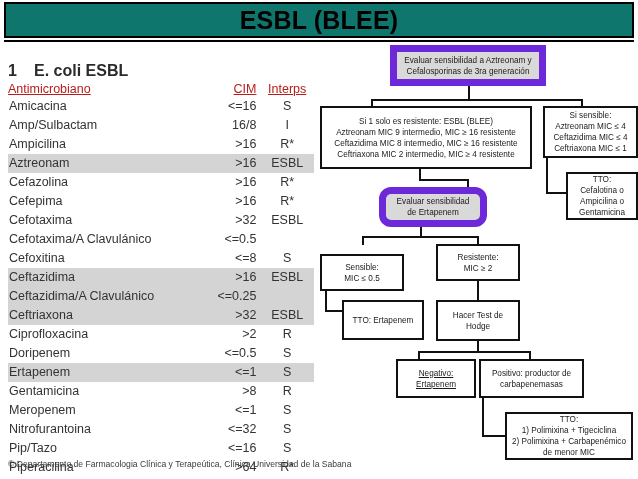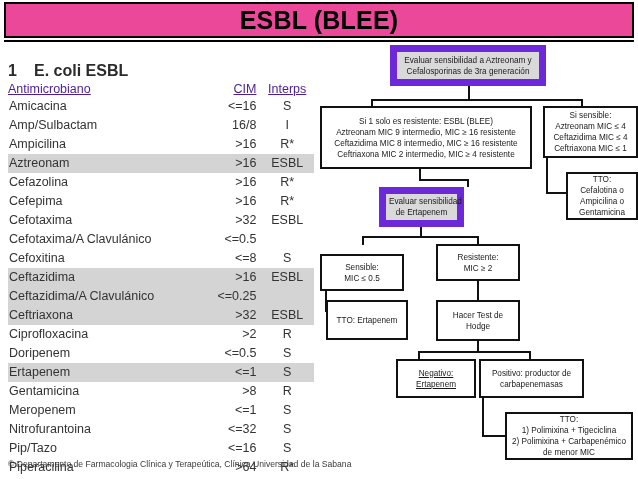--- a/index.html
+++ b/index.html
@@ -4,41 +4,41 @@
 <style>
   html,body{margin:0;padding:0;background:#ffffff;}
   body{
     width:638px;height:479px;position:relative;overflow:hidden;
     font-family:"Liberation Sans","DejaVu Sans",sans-serif;
     color:#1a1a1a;
   }
   
   #title-banner{
     position:absolute;left:4px;top:2px;width:630px;height:36px;
-    border:2px solid #000;background:#ec4899;
+    border:2px solid #000;background:#0f766e;
     display:flex;align-items:center;justify-content:center;
     box-sizing:border-box;
   }
   #title-banner .title-text{
     font-size:25px;font-weight:bold;letter-spacing:.2px;color:#000;
     font-family:"Liberation Sans","DejaVu Sans",sans-serif;
   }
   #title-rule{position:absolute;left:4px;top:40px;width:630px;height:2px;background:#000;}
 
   
   #antibiogram{position:absolute;left:8px;top:62px;width:306px;}
   #ab-heading{
     font-size:16px;font-weight:bold;color:#2b2b2b;margin:0 0 2px 0;
     display:flex;align-items:baseline;
   }
   #ab-heading .num{width:26px;display:inline-block;font-weight:bold;}
   #ab-table{width:306px;border-collapse:collapse;font-size:12.5px;color:#333;}
   #ab-table th{
     font-weight:normal;text-decoration:underline;padding:0 0 1px 0;
-    font-size:12.5px;color:#4c1d95;
+    font-size:12.5px;color:#b91c1c;
   }
   #ab-table th.c-name{text-align:left;width:190px;}
   #ab-table th.c-cim{text-align:right;width:62px;padding-right:4px;}
   #ab-table th.c-int{text-align:center;width:54px;}
   #ab-table td{padding:0;height:19px;line-height:19px;vertical-align:middle;}
   #ab-table td.c-name{text-align:left;padding-left:1px;}
   #ab-table td.c-cim{text-align:right;padding-right:4px;}
   #ab-table td.c-int{text-align:center;}
   #ab-table tr.hl td{background:#d4d4d4;}
 
@@ -248,42 +248,42 @@
 
   <div class="node" style="left:566px;top:172px;width:72px;height:48px;">
     <div class="lines">
       <div>TTO:</div>
       <div>Cefalotina o</div>
       <div>Ampicilina o</div>
       <div>Gentamicina</div>
     </div>
   </div>
 
-  <div class="node shaded" style="left:379px;top:187px;width:85px;height:40px;">
+  <div class="node shaded" style="left:379px;top:187px;width:108px;height:40px;border-radius:12px;">
     <div class="lines">
       <div>Evaluar sensibilidad</div>
       <div>de Ertapenem</div>
     </div>
   </div>
 
   <div class="node" style="left:320px;top:254px;width:84px;height:37px;">
     <div class="lines">
       <div>Sensible:</div>
       <div>MIC ≤ 0.5</div>
     </div>
   </div>
 
   <div class="node" style="left:436px;top:244px;width:84px;height:37px;">
     <div class="lines">
       <div>Resistente:</div>
       <div>MIC ≥ 2</div>
     </div>
   </div>
 
-  <div class="node" style="left:326px;top:300px;width:82px;height:40px;">
+  <div class="node" style="left:342px;top:300px;width:82px;height:40px;">
     <div class="lines">
       <div>TTO: Ertapenem</div>
     </div>
   </div>
 
   <div class="node" style="left:436px;top:300px;width:84px;height:41px;">
     <div class="lines">
       <div>Hacer Test de</div>
       <div>Hodge</div>
     </div>

